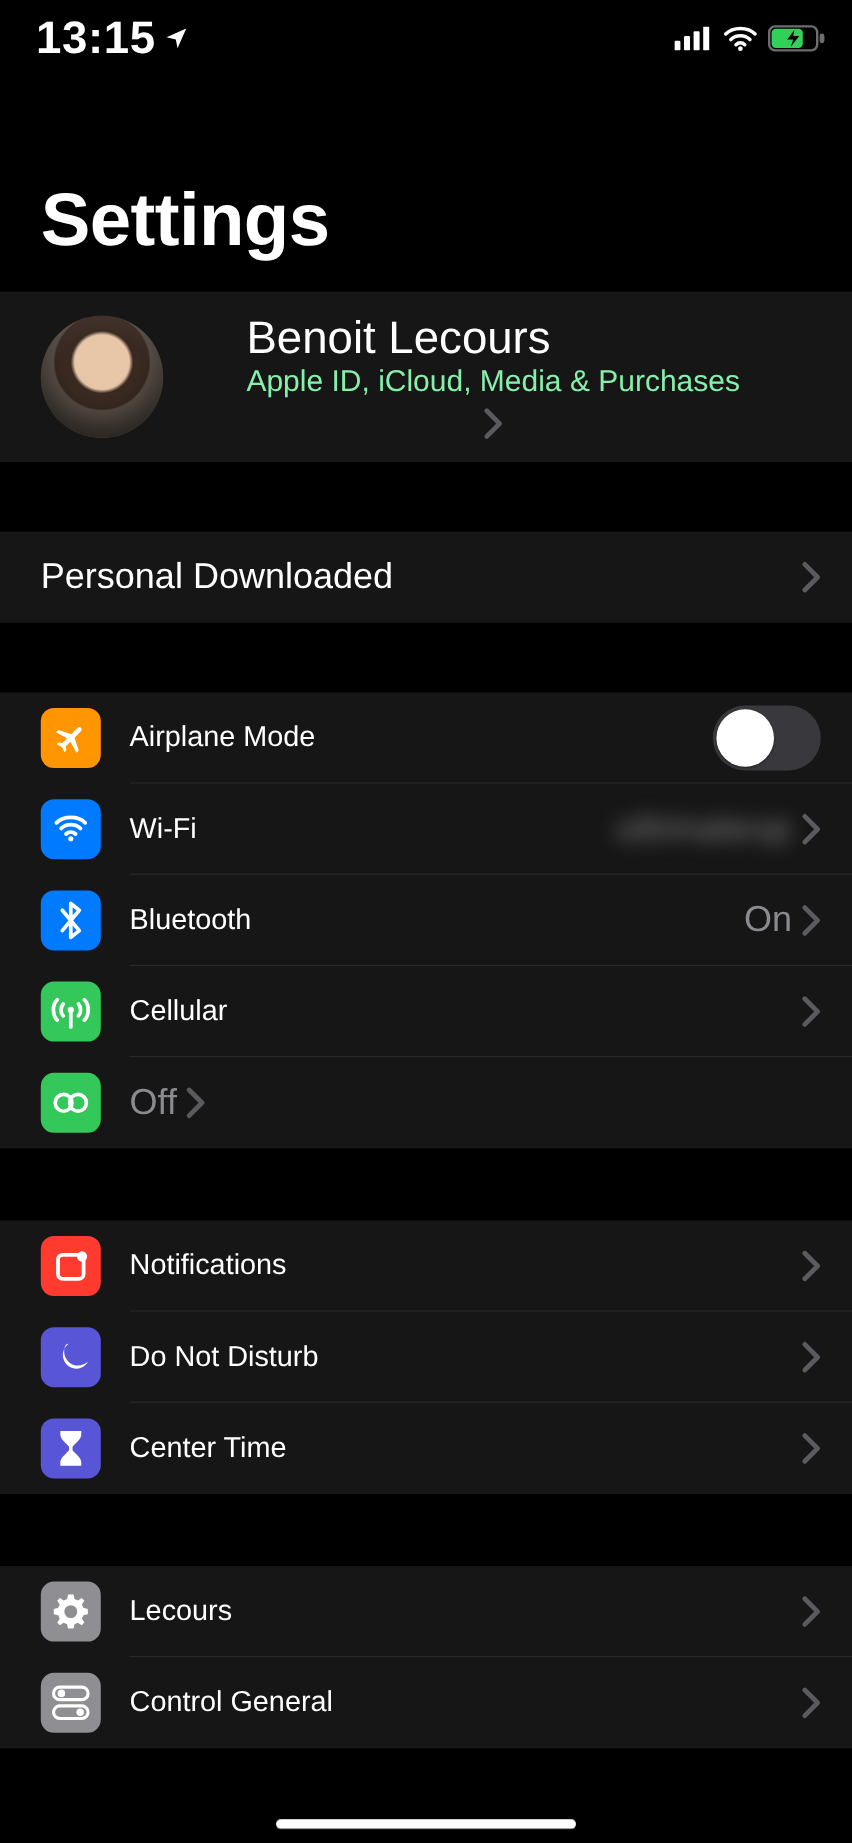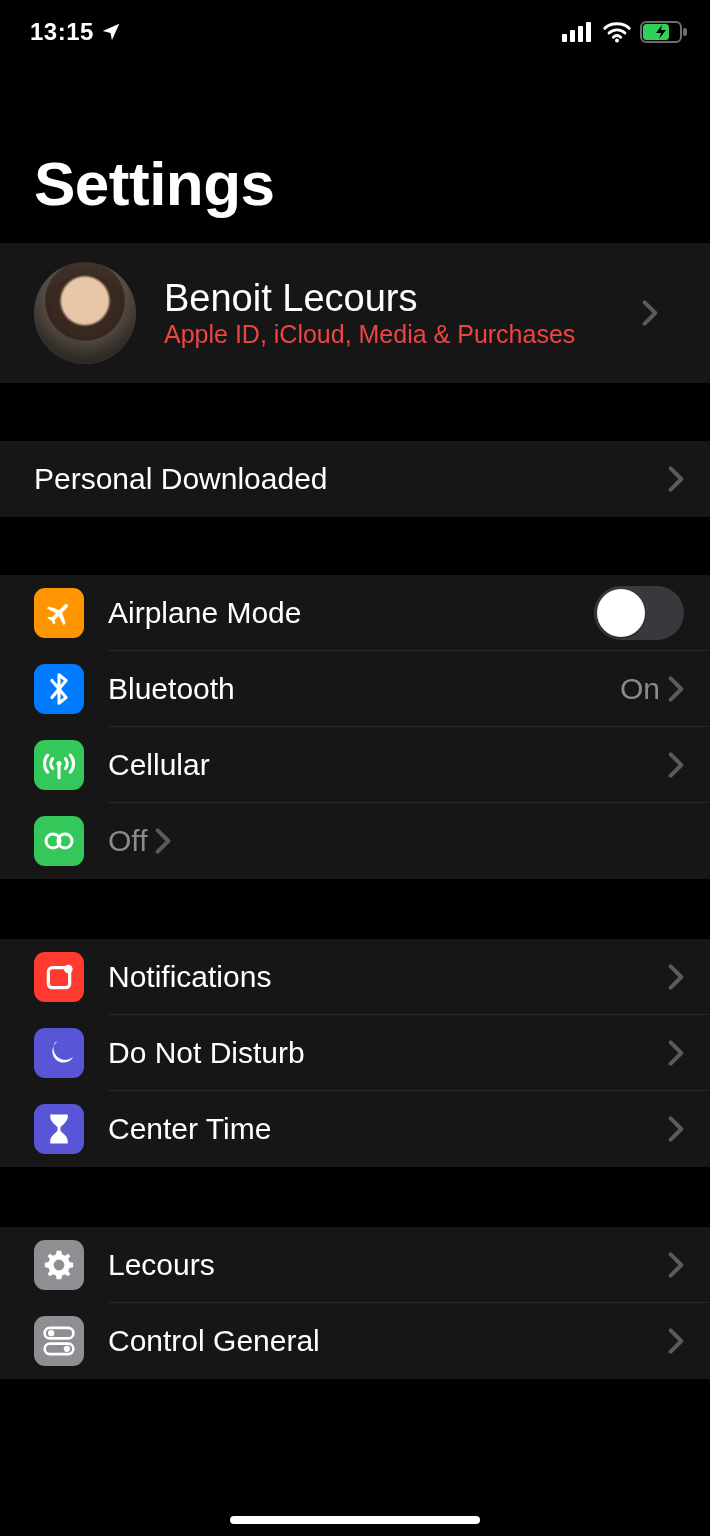--- a/index.html
+++ b/index.html
@@ -1,36 +1,36 @@
 <!DOCTYPE html>
 <html><head>
 <meta charset="utf-8">
 <style>
   * { box-sizing: border-box; margin: 0; padding: 0; }
   html, body { width: 710px; height: 1536px; background: #000; color: #fff; font-family: -apple-system, "Helvetica Neue", Arial, sans-serif; overflow: hidden; }
-  .status-bar { display:flex; justify-content:space-between; align-items:center; padding: 10px 22px 4px 30px; height:58px; font-size:24px; font-weight:600; letter-spacing:0.5px;}
+  .status-bar { display:flex; justify-content:space-between; align-items:center; padding: 10px 22px 4px 30px; height:58px; font-size:38px; font-weight:600; letter-spacing:0.5px;}
   .status-left { display:flex; align-items:center; gap:6px;}
   .status-right { display:flex; align-items:center; gap:8px;}
   .page-title { font-size:62px; font-weight:700; padding: 90px 34px 24px 34px; letter-spacing:-0.5px;}
   .group { background:#161616; margin-bottom:60px;}
   .group.tight { margin-bottom:58px;}
   .row { display:flex; align-items:center; min-height:76px; position:relative;}
   .row .content { display:flex; align-items:center; flex:1; padding-right:26px;}
   .row .sep { position:absolute; left:108px; right:0; bottom:0; height:1px; background:rgba(255,255,255,0.08);}
   .row.account-row { min-height:140px; padding:18px 26px 18px 34px;}
   .avatar { width:102px; height:102px; border-radius:50%; background: radial-gradient(circle at 50% 38%, #e7c7a8 0 28%, #3a2a22 32% 48%, #5a5048 50% 100%); flex:0 0 auto; margin-right:28px; position:relative; overflow:hidden;}
   .avatar::after{content:"";position:absolute;inset:0;border-radius:50%;box-shadow: inset 0 -14px 22px rgba(0,0,0,0.55), inset 0 8px 12px rgba(255,255,255,0.06);}
-  .account-text { display:flex; flex-direction:row; gap:6px;}
+  .account-text { display:flex; flex-direction:column; gap:6px;}
   .account-name { font-size:38px; font-weight:400;}
-  .account-sub  { font-size:25px; color:#ef4444; font-weight:400;}
+  .account-sub  { font-size:25px; color:#86efac; font-weight:400;}
   .plain-row { padding:0 26px 0 34px; justify-content:space-between;}
   .plain-label { font-size:30px; font-weight:400;}
   .icon-row { padding:0 26px 0 34px;}
   .iconbox { width:50px; height:50px; border-radius:11px; display:flex; align-items:center; justify-content:center; flex:0 0 auto; margin-right:24px;}
-  .row-label { font-size:30px; font-weight:400; flex:1;}
+  .row-label { font-size:24px; font-weight:400; flex:1;}
   .row-value { font-size:30px; color:#8a8a8f; margin-right:8px;}
   .row-value.blur { filter: blur(8px); letter-spacing:1px;}
   .chevron { color:#5a5a5f;}
   .toggle { position:relative; width:90px; height:54px; background:#39393d; border-radius:32px; display:flex; align-items:center;}
   .toggle .knob { position:absolute; left:3px; top:3px; width:48px; height:48px; border-radius:50%; background:#fff; box-shadow:0 1px 2px rgba(0,0,0,0.4);}
   
   .c-orange{background:#ff9500;} .c-blue{background:#007aff;} .c-green{background:#34c759;}
   .c-red{background:#ff3b30;} .c-pink{background:#ff2d55;} .c-indigo{background:#5856d6;}
   .c-gray{background:#8e8e93;}
   .home-indicator { position:fixed; bottom:12px; left:50%; transform:translateX(-50%); width:250px; height:8px; border-radius:6px; background:#fff;}
@@ -103,20 +103,36 @@
           <path d="M21 14 L13.5 10.2 L13.5 4.5 C13.5 3.6 12.8 3 12 3 C11.2 3 10.5 3.6 10.5 4.5 L10.5 10.2 L3 14 L3 16 L10.5 13.8 L10.5 18 L8.5 19.5 L8.5 21 L12 20 L15.5 21 L15.5 19.5 L13.5 18 L13.5 13.8 L21 16 Z" transform="rotate(45 12 12)"></path>
         </svg>
     </div>
     <span class="row-label">Airplane Mode</span>
     <div class="toggle">
         <div class="knob"></div>
       </div>
     <div class="sep"></div>
   </div>
 
+  <div class="row icon-row">
+    <div class="iconbox c-blue">
+      <svg class="svg-icon" width="32" height="32" viewBox="0 0 24 24" fill="none" stroke="#fff" stroke-width="2.4" stroke-linecap="round">
+        <path d="M3 8 C7.5 3.5 16.5 3.5 21 8"></path>
+        <path d="M6 11.5 C9.2 8.4 14.8 8.4 18 11.5"></path>
+        <path d="M9 15 C10.7 13.4 13.3 13.4 15 15"></path>
+        <circle cx="12" cy="18" r="1.6" fill="#fff" stroke="none"></circle>
+      </svg>
+    </div>
+    <span class="row-label">Wi-Fi</span>
+    <span class="row-value blur">ultimatexp</span>
+    <svg class="chevron" width="16" height="28" viewBox="0 0 12 20" fill="none" stroke="currentColor" stroke-width="3" stroke-linecap="round" stroke-linejoin="round">
+        <path d="M2 2 L10 10 L2 18"></path>
+      </svg>
+    <div class="sep"></div>
+  </div>
 
   <div class="row icon-row">
     <div class="iconbox c-blue">
       <svg class="svg-icon" width="28" height="34" viewBox="0 0 16 24" fill="none" stroke="#fff" stroke-width="2.2" stroke-linejoin="round" stroke-linecap="round">
         <path d="M3 6 L13 18 L8 22 L8 2 L13 6 L3 18"></path>
       </svg>
     </div>
     <span class="row-label">Bluetooth</span>
     <span class="row-value">On</span>
     <svg class="chevron" width="16" height="28" viewBox="0 0 12 20" fill="none" stroke="currentColor" stroke-width="3" stroke-linecap="round" stroke-linejoin="round">

